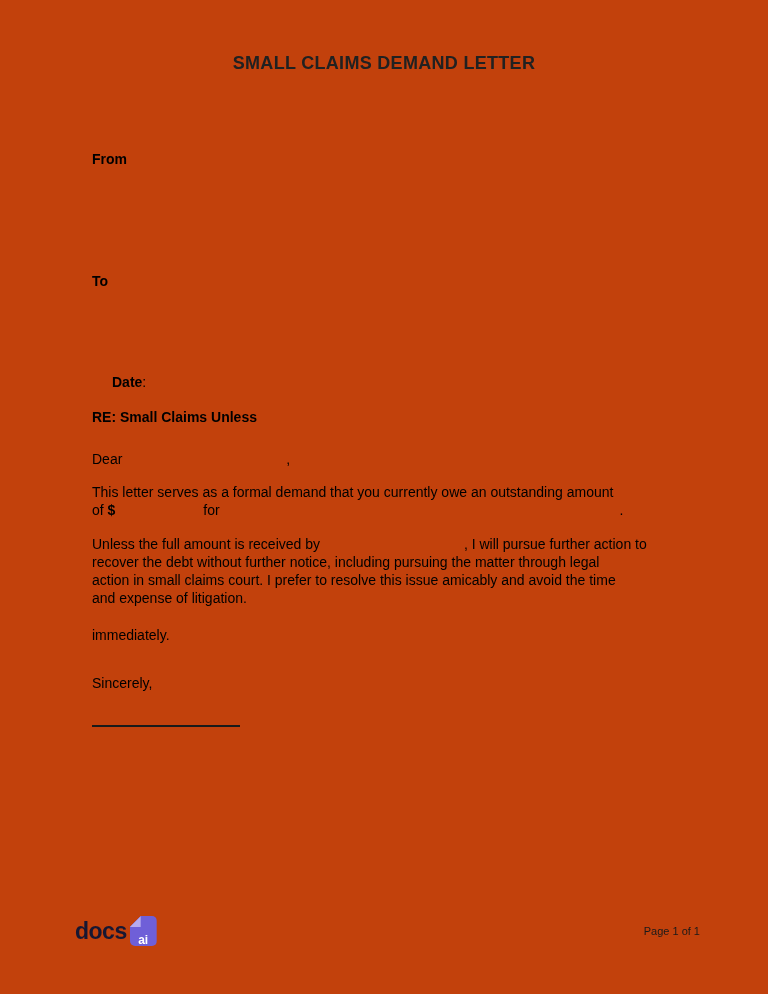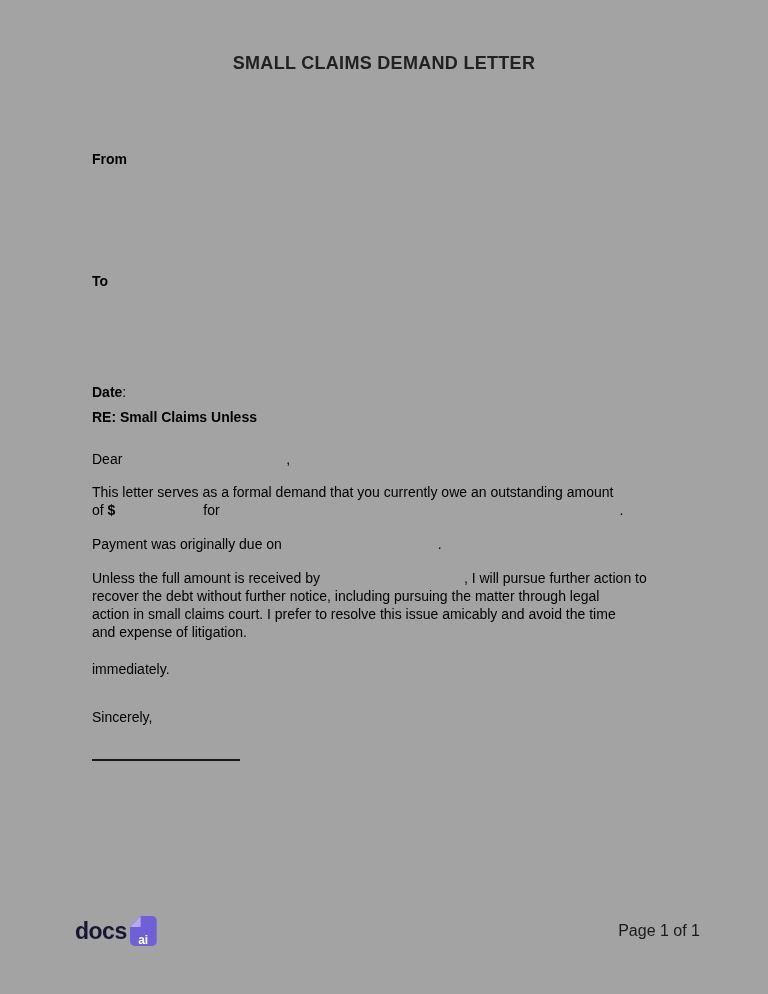--- a/index.html
+++ b/index.html
@@ -1,21 +1,21 @@
 <!DOCTYPE html>
 <html><head>
 <meta charset="utf-8">
 <style>
   * { box-sizing: border-box; }
   html, body { margin: 0; padding: 0; background: #ffffff; }
   .page {
     position: relative;
     width: 768px;
     height: 994px;
-    background: #a3a3a3;
+    background: #c2410c;
     font-family: "Liberation Sans", "DejaVu Sans", sans-serif;
     font-size: 14px;
     line-height: 18px;
     color: #000000;
     overflow: hidden;
   }
   .title {
     position: absolute;
     top: 52px;
     left: 0;
@@ -28,21 +28,21 @@
     letter-spacing: 0.3px;
     color: #212121;
   }
   .field-label {
     position: absolute;
     left: 92px;
     font-weight: bold;
   }
   .label-from { top: 150px; }
   .label-to   { top: 272px; }
-  .date-line  { top: 383px; }
+  .date-line  { top: 373px; margin-left: 20px; }
   .date-line .colon { font-weight: normal; }
   .re-line    { top: 408px; }
   .letter-body {
     position: absolute;
     top: 450px;
     left: 92px;
     width: 600px;
   }
   .line { white-space: nowrap; }
   .para-p1 { margin-top: 15px; }
@@ -105,21 +105,21 @@
     background: #b7abee;
     clip-path: polygon(100% 0, 0 100%, 100% 100%);
   }
   .brand-ai {
     font-size: 12px;
     line-height: 1;
     font-weight: bold;
     color: #ffffff;
   }
   .page-info {
-    font-size: 16px;
+    font-size: 11px;
     color: #1a1a1a;
   }
 </style>
 </head>
 <body>
 
 <div class="page">
 
   <h1 class="title">SMALL CLAIMS DEMAND LETTER</h1>
 
@@ -137,24 +137,20 @@
       <span class="blank blank-dear"></span><span>,</span></div>
 
     <div class="para para-p1">
       <div class="line"><span>This letter serves as a formal demand that you currently owe an outstanding amount</span></div>
       <div class="line"><span>of</span>
         <strong>$</strong><span class="blank blank-amount"></span>
         <span>for</span>
         <span class="blank blank-reason"></span><span>.</span></div>
     </div>
 
-    <div class="para para-p2">
-      <div class="line"><span>Payment was originally due on</span>
-        <span class="blank blank-due"></span><span>.</span></div>
-    </div>
 
 
     <div class="para para-p4">
       <div class="line"><span>Unless the full amount is received by</span>
         <span class="blank blank-by"></span><span>, I will pursue further action to</span></div>
       <div class="line"><span>recover the debt without further notice, including pursuing the matter through legal</span></div>
       <div class="line"><span>action in small claims court. I prefer to resolve this issue amicably and avoid the time</span></div>
       <div class="line"><span>and expense of litigation.</span></div>
     </div>
 

